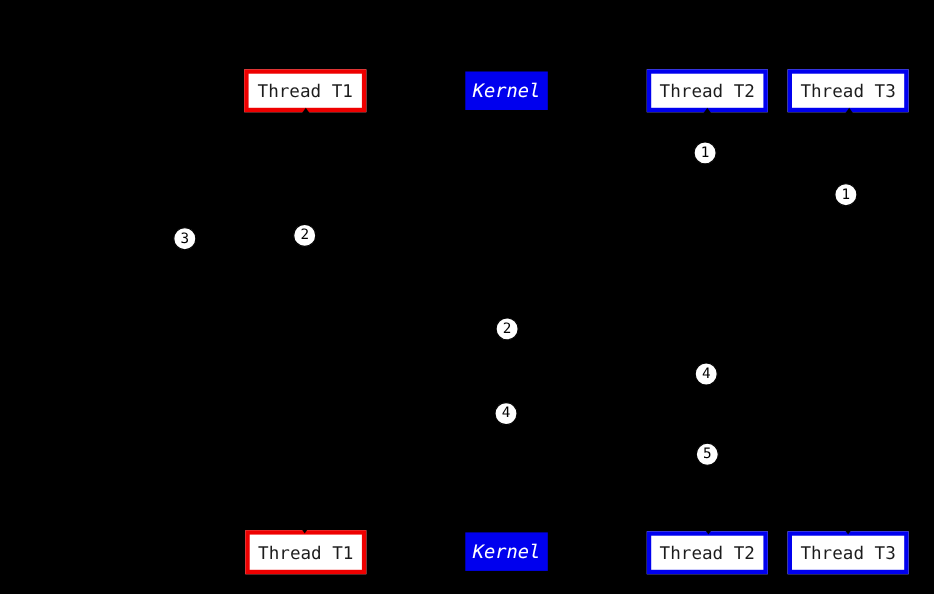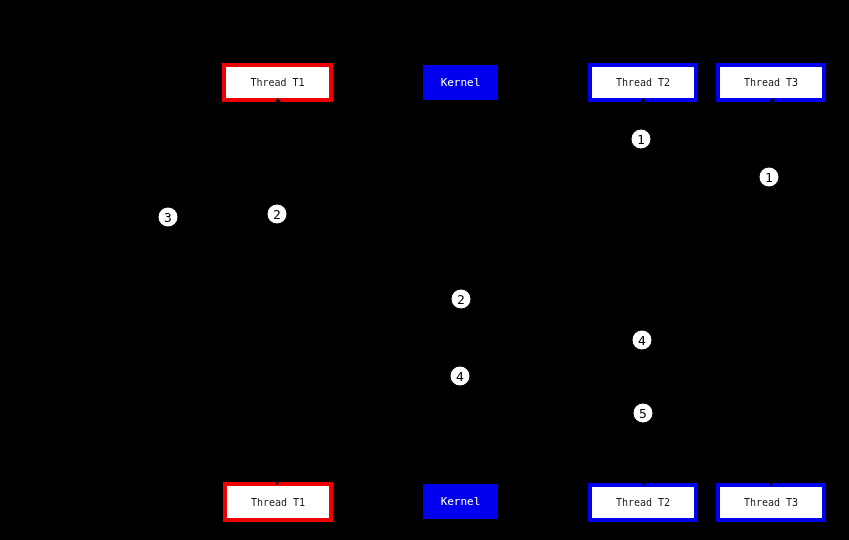--- a/index.html
+++ b/index.html
@@ -16,36 +16,37 @@
     font-family: "DejaVu Sans Mono", "Liberation Mono", monospace;
   }
   .box {
     position: absolute;
     box-sizing: border-box;
     display: flex;
     align-items: center;
     justify-content: center;
     white-space: nowrap;
     z-index: 1;
-    font-size: 10px;
+    font-size: 16px;
   }
   .box.red-outline {
     background: var(--boxfill, #ffffff);
     border: 4px solid var(--red, #ee0000);
     color: var(--boxtext, #1c1c1c);
   }
   .box.blue-outline {
     background: var(--boxfill, #ffffff);
     border: 4px solid var(--blue, #0000ee);
     color: var(--boxtext, #1c1c1c);
   }
   .box.blue-filled {
     background: var(--blue, #0000ee);
     color: var(--kerneltext, #ffffff);
-    font-size: 11px;
+    font-size: 17px;
+    font-style: italic;
   }
   .marker {
     position: absolute;
     width: 21px;
     height: 21px;
     border-radius: 50%;
     background: var(--markerfill, #ffffff);
     border: 1px solid var(--line, #000000);
     color: var(--markertext, #000000);
     display: flex;

